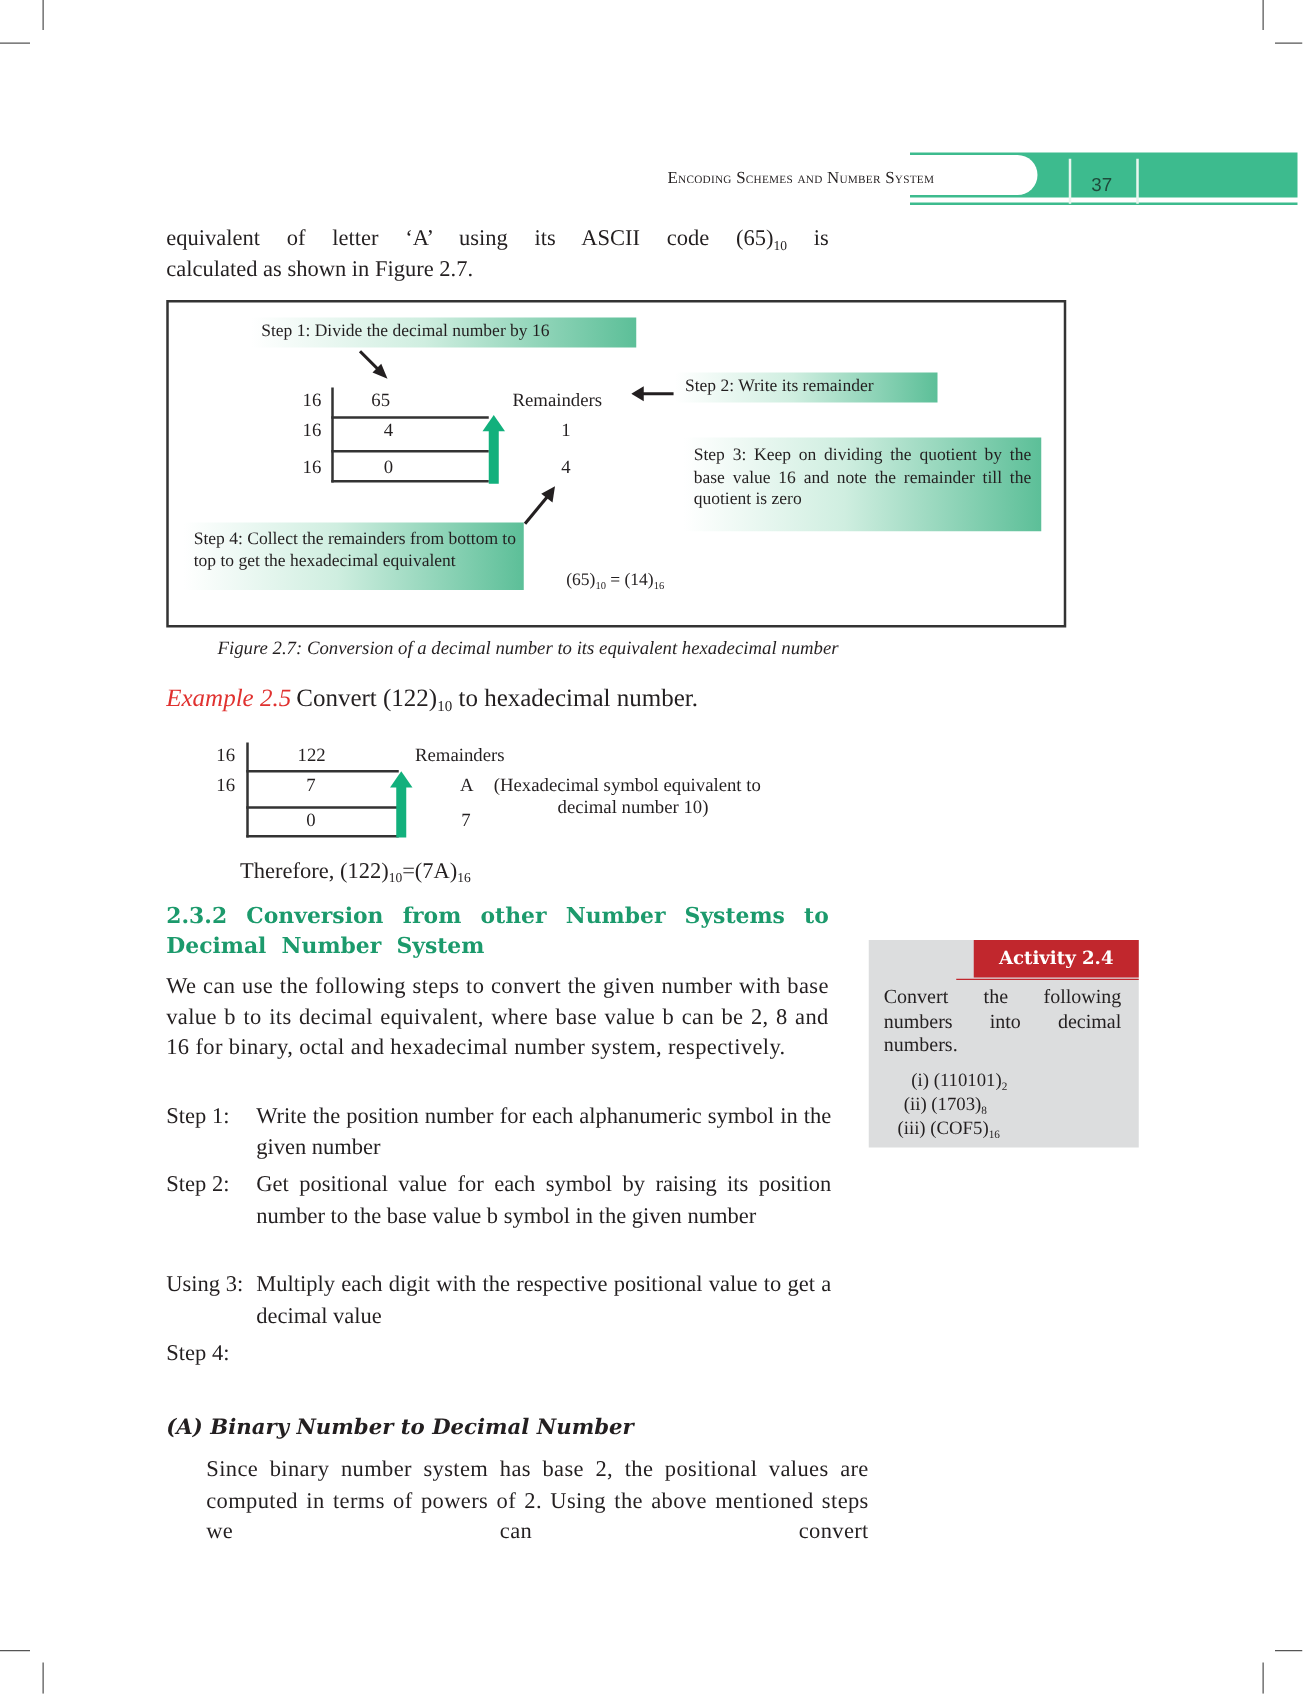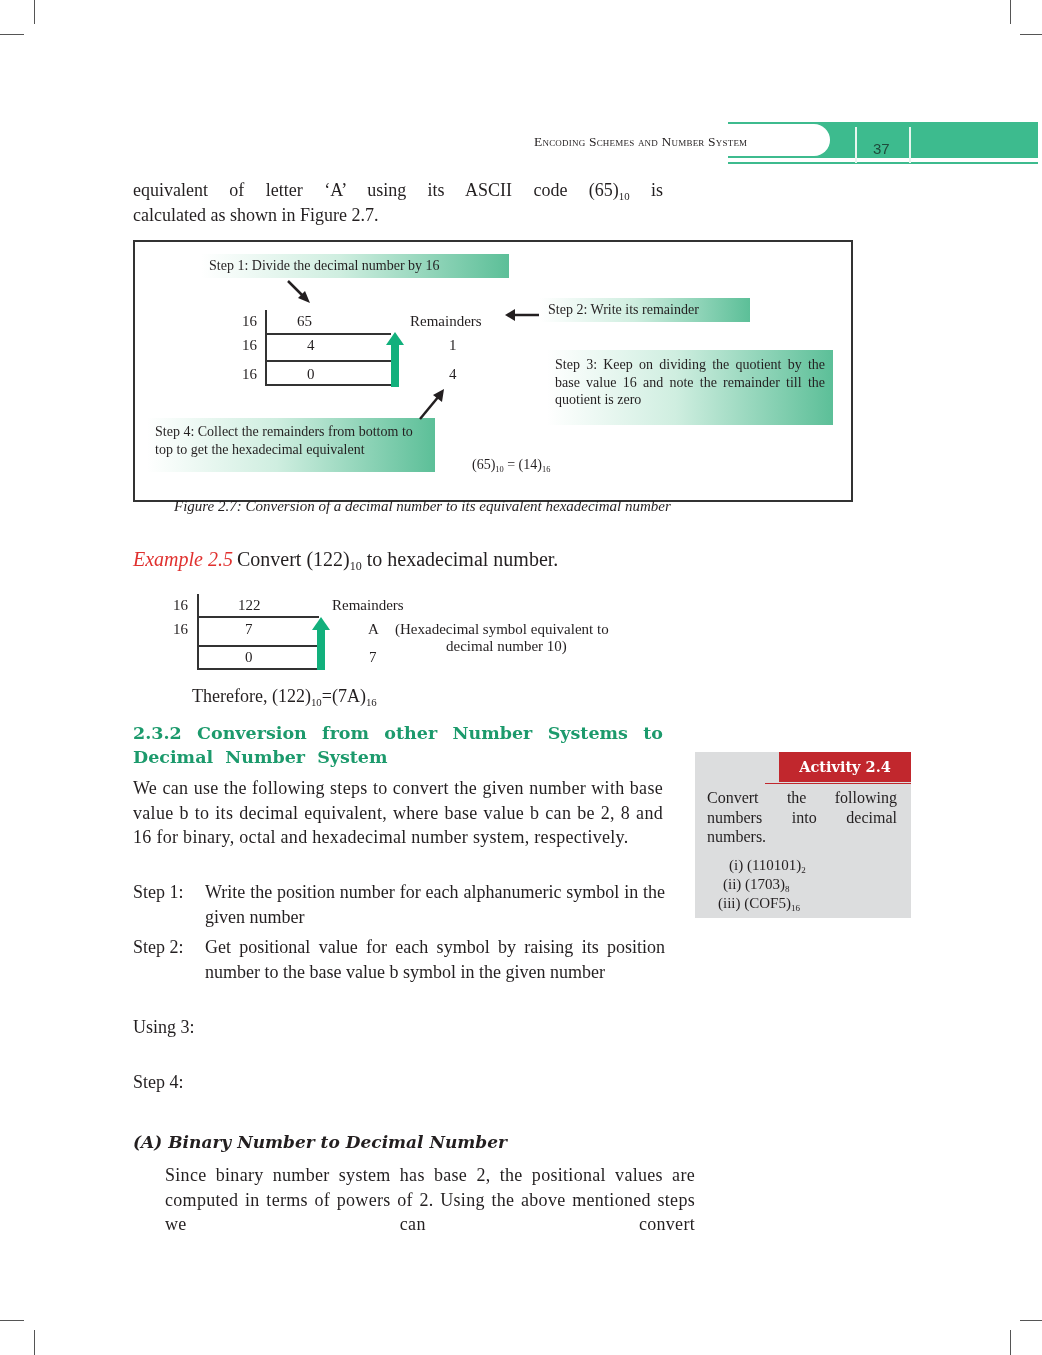--- a/index.html
+++ b/index.html
@@ -25,21 +25,21 @@
   
   .fig { position: absolute; left: 133px; top: 240px; width: 716px; height: 258px; border: 2px solid #333; }
   .callout { position: absolute; font-family: "Liberation Serif", serif; font-size: 14px; line-height: 17.5px;
              color: #231f20; padding: 3px 8px; background: linear-gradient(90deg, #ffffff 0%, #cfeee0 45%, #5cbf98 100%); }
   .fignum { position: absolute; font-family: "Liberation Serif", serif; font-size: 15px; color: #231f20; }
   .hline { position: absolute; height: 2px; background: #333; }
   .vline { position: absolute; width: 2px; background: #333; }
   .garrow-shaft { position: absolute; background: #12b07c; }
   .garrow-head { position: absolute; width: 0; height: 0; border-left: 9px solid transparent;
                  border-right: 9px solid transparent; border-bottom: 13px solid #12b07c; }
-  .caption { position: absolute; left: 174px; top: 498px; font-family: "Liberation Serif", serif;
+  .caption { position: absolute; left: 174px; top: 511px; font-family: "Liberation Serif", serif;
              font-style: italic; font-size: 15px; color: #231f20; }
   .example { position: absolute; left: 133px; top: 548px; font-family: "Liberation Serif", serif; font-size: 20px; }
   .example .lbl { color: #e0312f; font-style: italic; margin-right: 4px; }
   .ex-num { position: absolute; font-family: "Liberation Serif", serif; font-size: 15px; }
   .section-h { position: absolute; left: 133px; top: 721px; width: 530px; font-family: "DejaVu Serif", serif;
                font-weight: bold; font-size: 17.5px; line-height: 24px; color: #1c9a6c; text-align: justify;
                text-align-last: left; word-spacing: 6px; }
   .step { position: absolute; left: 133px; width: 532px; font-family: "Liberation Serif", serif; font-size: 18px;
           line-height: 24.5px; }
   .step .sl { position: absolute; left: 0; top: 0; }
@@ -81,21 +81,21 @@
 
 <div class="para" style="top:178px;">
   <div style="text-align:justify;text-align-last:justify;"><span>equivalent of letter ‘A’ using its ASCII code (65)</span><sub>10</sub><span> is</span></div>
   <div>calculated as shown in Figure 2.7.</div>
 </div>
 
 <div class="fig">
   <div class="callout" style="left:66px;top:12px;width:292px;">Step 1: Divide the decimal number by 16</div>
   <div class="callout" style="left:405px;top:56px;width:194px;">Step 2: Write its remainder</div>
   <div class="callout" style="left:412px;top:108px;width:270px;padding:6px 8px 16px 8px;text-align:justify;">Step 3: Keep on dividing the quotient by the base value 16 and note the remainder till the quotient is zero</div>
-  <div class="callout" style="left:12px;top:176px;width:264px;padding:5px 16px 14px 8px;">Step 4: Collect the remainders from bottom to top to get the hexadecimal equivalent</div>
+  <div class="callout" style="left:12px;top:176px;width:264px;padding:5px 0 14px 8px;">Step 4: Collect the remainders from bottom to top to get the hexadecimal equivalent</div>
 
   <svg class="abs" style="left:150px;top:36px;" width="30" height="30" viewBox="0 0 30 30">
     <line x1="3" y1="3" x2="20" y2="20" stroke="#231f20" stroke-width="2.5"></line>
     <polygon points="25,25 13,20 20,13" fill="#231f20"></polygon>
   </svg>
   <svg class="abs" style="left:370px;top:66px;" width="34" height="14" viewBox="0 0 34 14">
     <line x1="8" y1="7" x2="34" y2="7" stroke="#231f20" stroke-width="2.5"></line>
     <polygon points="0,7 10,1 10,13" fill="#231f20"></polygon>
   </svg>
   <svg class="abs" style="left:282px;top:145px;" width="30" height="34" viewBox="0 0 30 34">
@@ -111,21 +111,21 @@
   <div class="hline" style="left:130px;top:118px;width:126px;"></div>
   <div class="hline" style="left:130px;top:142px;width:126px;"></div>
   <div class="fignum" style="left:162px;top:71px;">65</div>
   <div class="fignum" style="left:172px;top:95px;">4</div>
   <div class="fignum" style="left:172px;top:124px;">0</div>
   <div class="garrow-head" style="left:251px;top:90px;"></div>
   <div class="garrow-shaft" style="left:256px;top:102px;width:8px;height:43px;"></div>
   <div class="fignum" style="left:275px;top:71px;">Remainders</div>
   <div class="fignum" style="left:314px;top:95px;">1</div>
   <div class="fignum" style="left:314px;top:124px;">4</div>
-  <div class="fignum" style="left:337px;top:215px;font-size:14px;">
+  <div class="fignum" style="left:318px;top:215px;font-size:14px;">
     <span>(65)</span><sub>10</sub><span> = </span><span>(14)</span><sub>16</sub>
   </div>
 </div>
 <div class="caption">Figure 2.7: Conversion of a decimal number to its equivalent hexadecimal number</div>
 
 <div class="example">
   <span class="lbl">Example 2.5</span><span>Convert (122)</span><sub>10</sub><span> to hexadecimal number.</span>
 </div>
 <div>
   <div class="ex-num" style="left:173px;top:597px;">16</div>
@@ -155,20 +155,21 @@
 <div class="step" style="top:880px;">
   <span class="sl">Step 1:</span>
     <span class="sb">Write the position number for each alphanumeric symbol in the given number</span>
 </div>
 <div class="step" style="top:935px;">
   <span class="sl">Step 2:</span>
     <span class="sb">Get positional value for each symbol by raising its position number to the base value b symbol in the given number</span>
 </div>
 <div class="step" style="top:1015px;">
   <span class="sl">Using 3:</span>
+    <span class="sb">Multiply each digit with the respective positional value  to get a decimal value</span>
 </div>
 <div class="step" style="top:1070px;">
   <span class="sl">Step 4:</span>
 </div>
 
 <div class="subh">(A)  Binary Number to Decimal Number</div>
 <div class="para tight" style="top:1163px;text-align-last:justify;margin-left:32px;">Since binary number system has base 2, the positional values are computed in terms of powers of 2. Using the above mentioned steps we can convert</div>
 
 <div class="act">
   <div class="act-tab">Activity 2.4</div>

